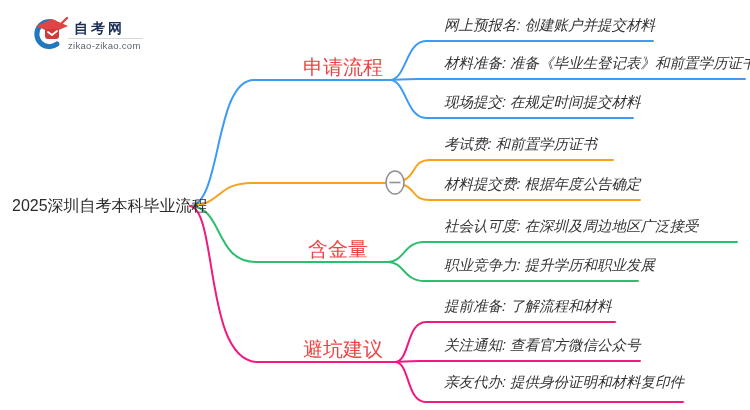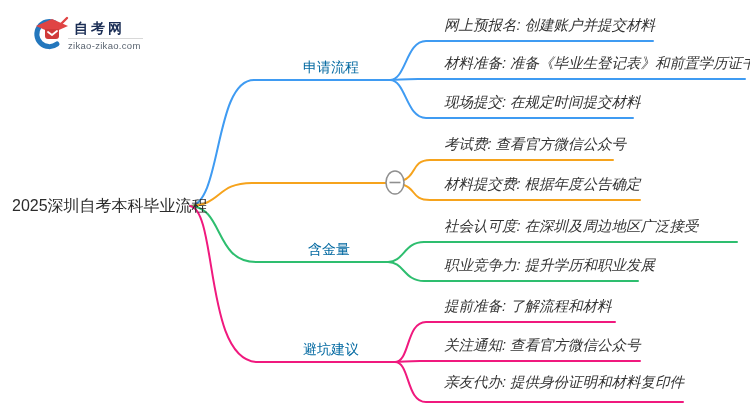--- a/index.html
+++ b/index.html
@@ -3,21 +3,21 @@
 <meta charset="utf-8">
 <style>
   html,body{margin:0;padding:0;background:#fff;}
   .stage{
     position:relative;width:750px;height:410px;background:#ffffff;
     overflow:hidden;font-family:"Liberation Sans","DejaVu Sans",sans-serif;
   }
   .stage svg.lines{position:absolute;left:0;top:0;}
   .node{position:absolute;white-space:nowrap;color:#333;}
   .root-label{font-size:16px;line-height:22px;color:#2b2b2b;}
-  .branch-label{font-size:14px;line-height:21px;color:#0369a1;}
+  .branch-label{font-size:20px;line-height:21px;color:#ef4444;}
   .leaf{font-size:14.5px;line-height:20px;color:#333;font-style:italic;}
   .logo{position:absolute;left:0;top:0;width:170px;height:62px;}
   .logo-title{position:absolute;left:74px;top:20px;font-size:14px;font-weight:bold;
     color:#1b2e55;letter-spacing:3px;}
   .logo-divider{position:absolute;left:68px;top:38px;width:75px;height:1px;background:#d8d8d8;}
   .logo-domain{position:absolute;left:68px;top:40px;font-size:9.5px;color:#5a6470;letter-spacing:.3px;}
 </style>
 </head>
 <body>
 
@@ -67,21 +67,21 @@
   <div class="node root-label" style="left:12px;top:195px">2025深圳自考本科毕业流程</div>
 
   <div class="node branch-label" style="left:303px;top:57px">申请流程</div>
   <div class="node branch-label" style="left:308px;top:239px">含金量</div>
   <div class="node branch-label" style="left:303px;top:339px">避坑建议</div>
 
   <div class="node leaf" style="left:444px;top:15px">网上预报名: 创建账户并提交材料</div>
   <div class="node leaf" style="left:444px;top:53px">材料准备: 准备《毕业生登记表》和前置学历证书</div>
   <div class="node leaf" style="left:444px;top:92px">现场提交: 在规定时间提交材料</div>
 
-  <div class="node leaf" style="left:444px;top:134px">考试费: 查看官方微信公众号</div>
+  <div class="node leaf" style="left:444px;top:134px">考试费: 和前置学历证书</div>
   <div class="node leaf" style="left:444px;top:174px">材料提交费: 根据年度公告确定</div>
 
   <div class="node leaf" style="left:444px;top:216px">社会认可度: 在深圳及周边地区广泛接受</div>
   <div class="node leaf" style="left:444px;top:255px">职业竞争力: 提升学历和职业发展</div>
 
   <div class="node leaf" style="left:444px;top:296px">提前准备: 了解流程和材料</div>
   <div class="node leaf" style="left:444px;top:335px">关注通知: 查看官方微信公众号</div>
   <div class="node leaf" style="left:444px;top:372px">亲友代办: 提供身份证明和材料复印件</div>
 
 </div>

